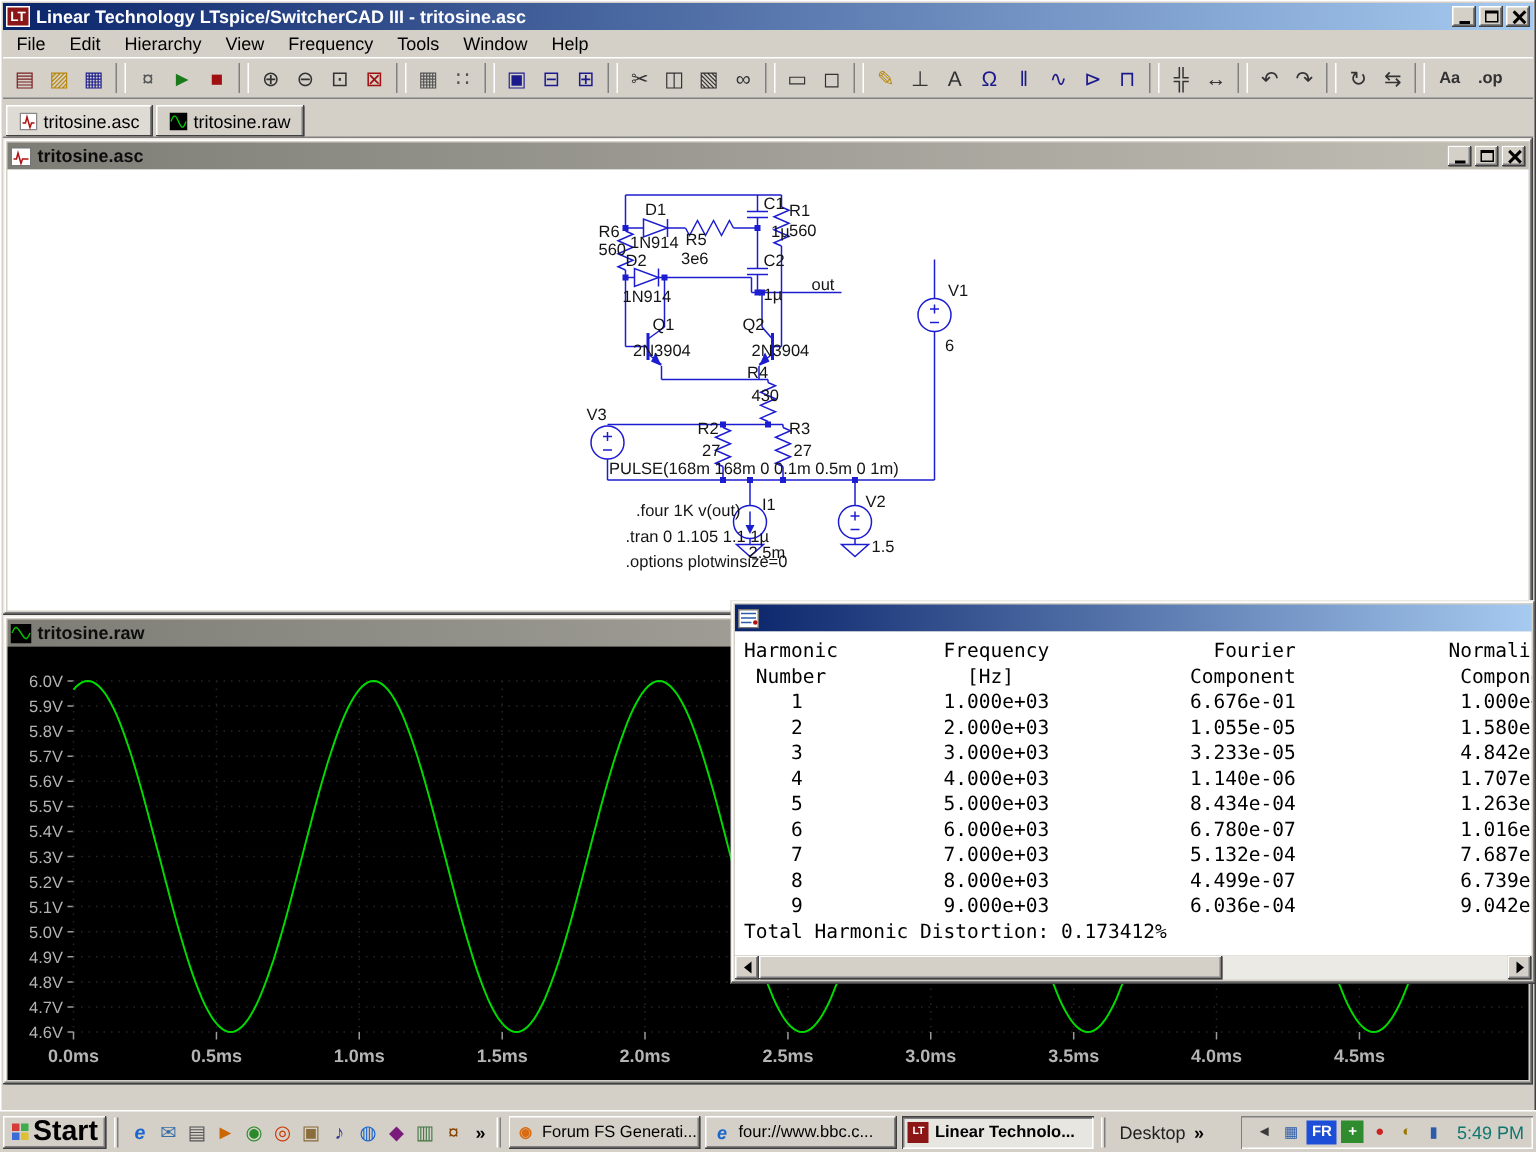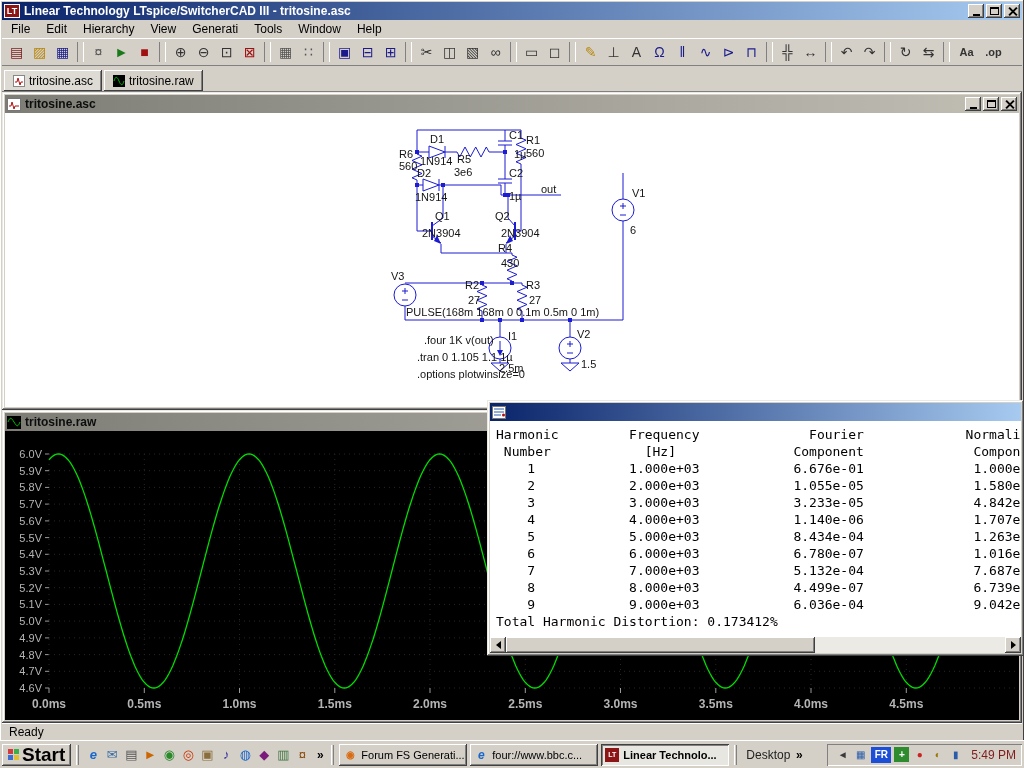--- a/index.html
+++ b/index.html
@@ -76,21 +76,21 @@
   .tasks{display:flex;align-items:center;gap:3px;}
   .task-btn{width:128px;height:22px;display:inline-flex;align-items:center;gap:4px;padding:0 4px;overflow:hidden;
     background:#d4d0c8;box-shadow:inset -1px -1px #404040, inset 1px 1px #fff, inset -2px -2px #808080;font-size:11px;white-space:nowrap;}
   .task-btn.active{background:#e8e6e0;box-shadow:inset 1px 1px #404040, inset -1px -1px #fff, inset 2px 2px #808080;font-weight:bold;}
   .task-ic{width:14px;height:14px;flex:0 0 14px;display:inline-flex;align-items:center;justify-content:center;font-size:10px;font-weight:bold;}
   .desktop-band{display:flex;align-items:center;gap:3px;padding:0 4px;color:#222;}
   .tray{margin-left:auto;height:22px;display:flex;align-items:center;gap:3px;padding:0 6px 0 8px;
     box-shadow:inset 1px 1px #808080, inset -1px -1px #fff;}
   .tray-ic{width:15px;height:15px;display:inline-flex;align-items:center;justify-content:center;font-size:10px;}
   .lang{width:20px;height:16px;background:#1d4ed8;color:#fff;font-size:10px;font-weight:bold;display:inline-flex;align-items:center;justify-content:center;}
-  .clock{padding-left:5px;font-size:12px;color:#7f1d1d;white-space:nowrap;}
+  .clock{padding-left:5px;font-size:12px;color:#0f766e;white-space:nowrap;}
   
   .sch-lab{fill:#141414;font-size:11px;font-family:"Liberation Sans",sans-serif;}
   .wf-lab{fill:#b4b4b4;font-size:11px;font-family:"Liberation Sans",sans-serif;}
   .wf-xlab{fill:#b4b4b4;font-size:12px;font-weight:bold;font-family:"Liberation Sans",sans-serif;}
 </style>
 </head>
 <body>
 
 <div id="screen">
 
@@ -108,21 +108,21 @@
           <i class="g-close"></i>
         </span>
     </span>
   </div>
 
   <div class="menubar">
       <span class="menu-item">File</span>
       <span class="menu-item">Edit</span>
       <span class="menu-item">Hierarchy</span>
       <span class="menu-item">View</span>
-      <span class="menu-item">Generati</span>
+      <span class="menu-item">Frequency</span>
       <span class="menu-item">Tools</span>
       <span class="menu-item">Window</span>
       <span class="menu-item">Help</span>
     </div>
 
   <div class="toolbar">
       <span class="tb-btn">
         <span class="tb-glyph" style="color: rgb(122, 32, 32);">▤</span>
       </span>
       <span class="tb-btn">
@@ -541,23 +541,20 @@
         </span>
       <span class="sb-track">
         <span class="sb-thumb"></span>
       </span>
       <span class="sb-btn">
           <i class="arr-r"></i>
         </span>
     </div>
   </div>
 
-  <div class="statusbar">
-    <span>Ready</span>
-  </div>
 
   <div class="taskbar">
     <button class="start-btn">
       <span class="winflag">
           <i class="wf-r"></i>
           <i class="wf-g"></i>
           <i class="wf-b"></i>
           <i class="wf-y"></i>
         </span>
       <span>Start</span>

